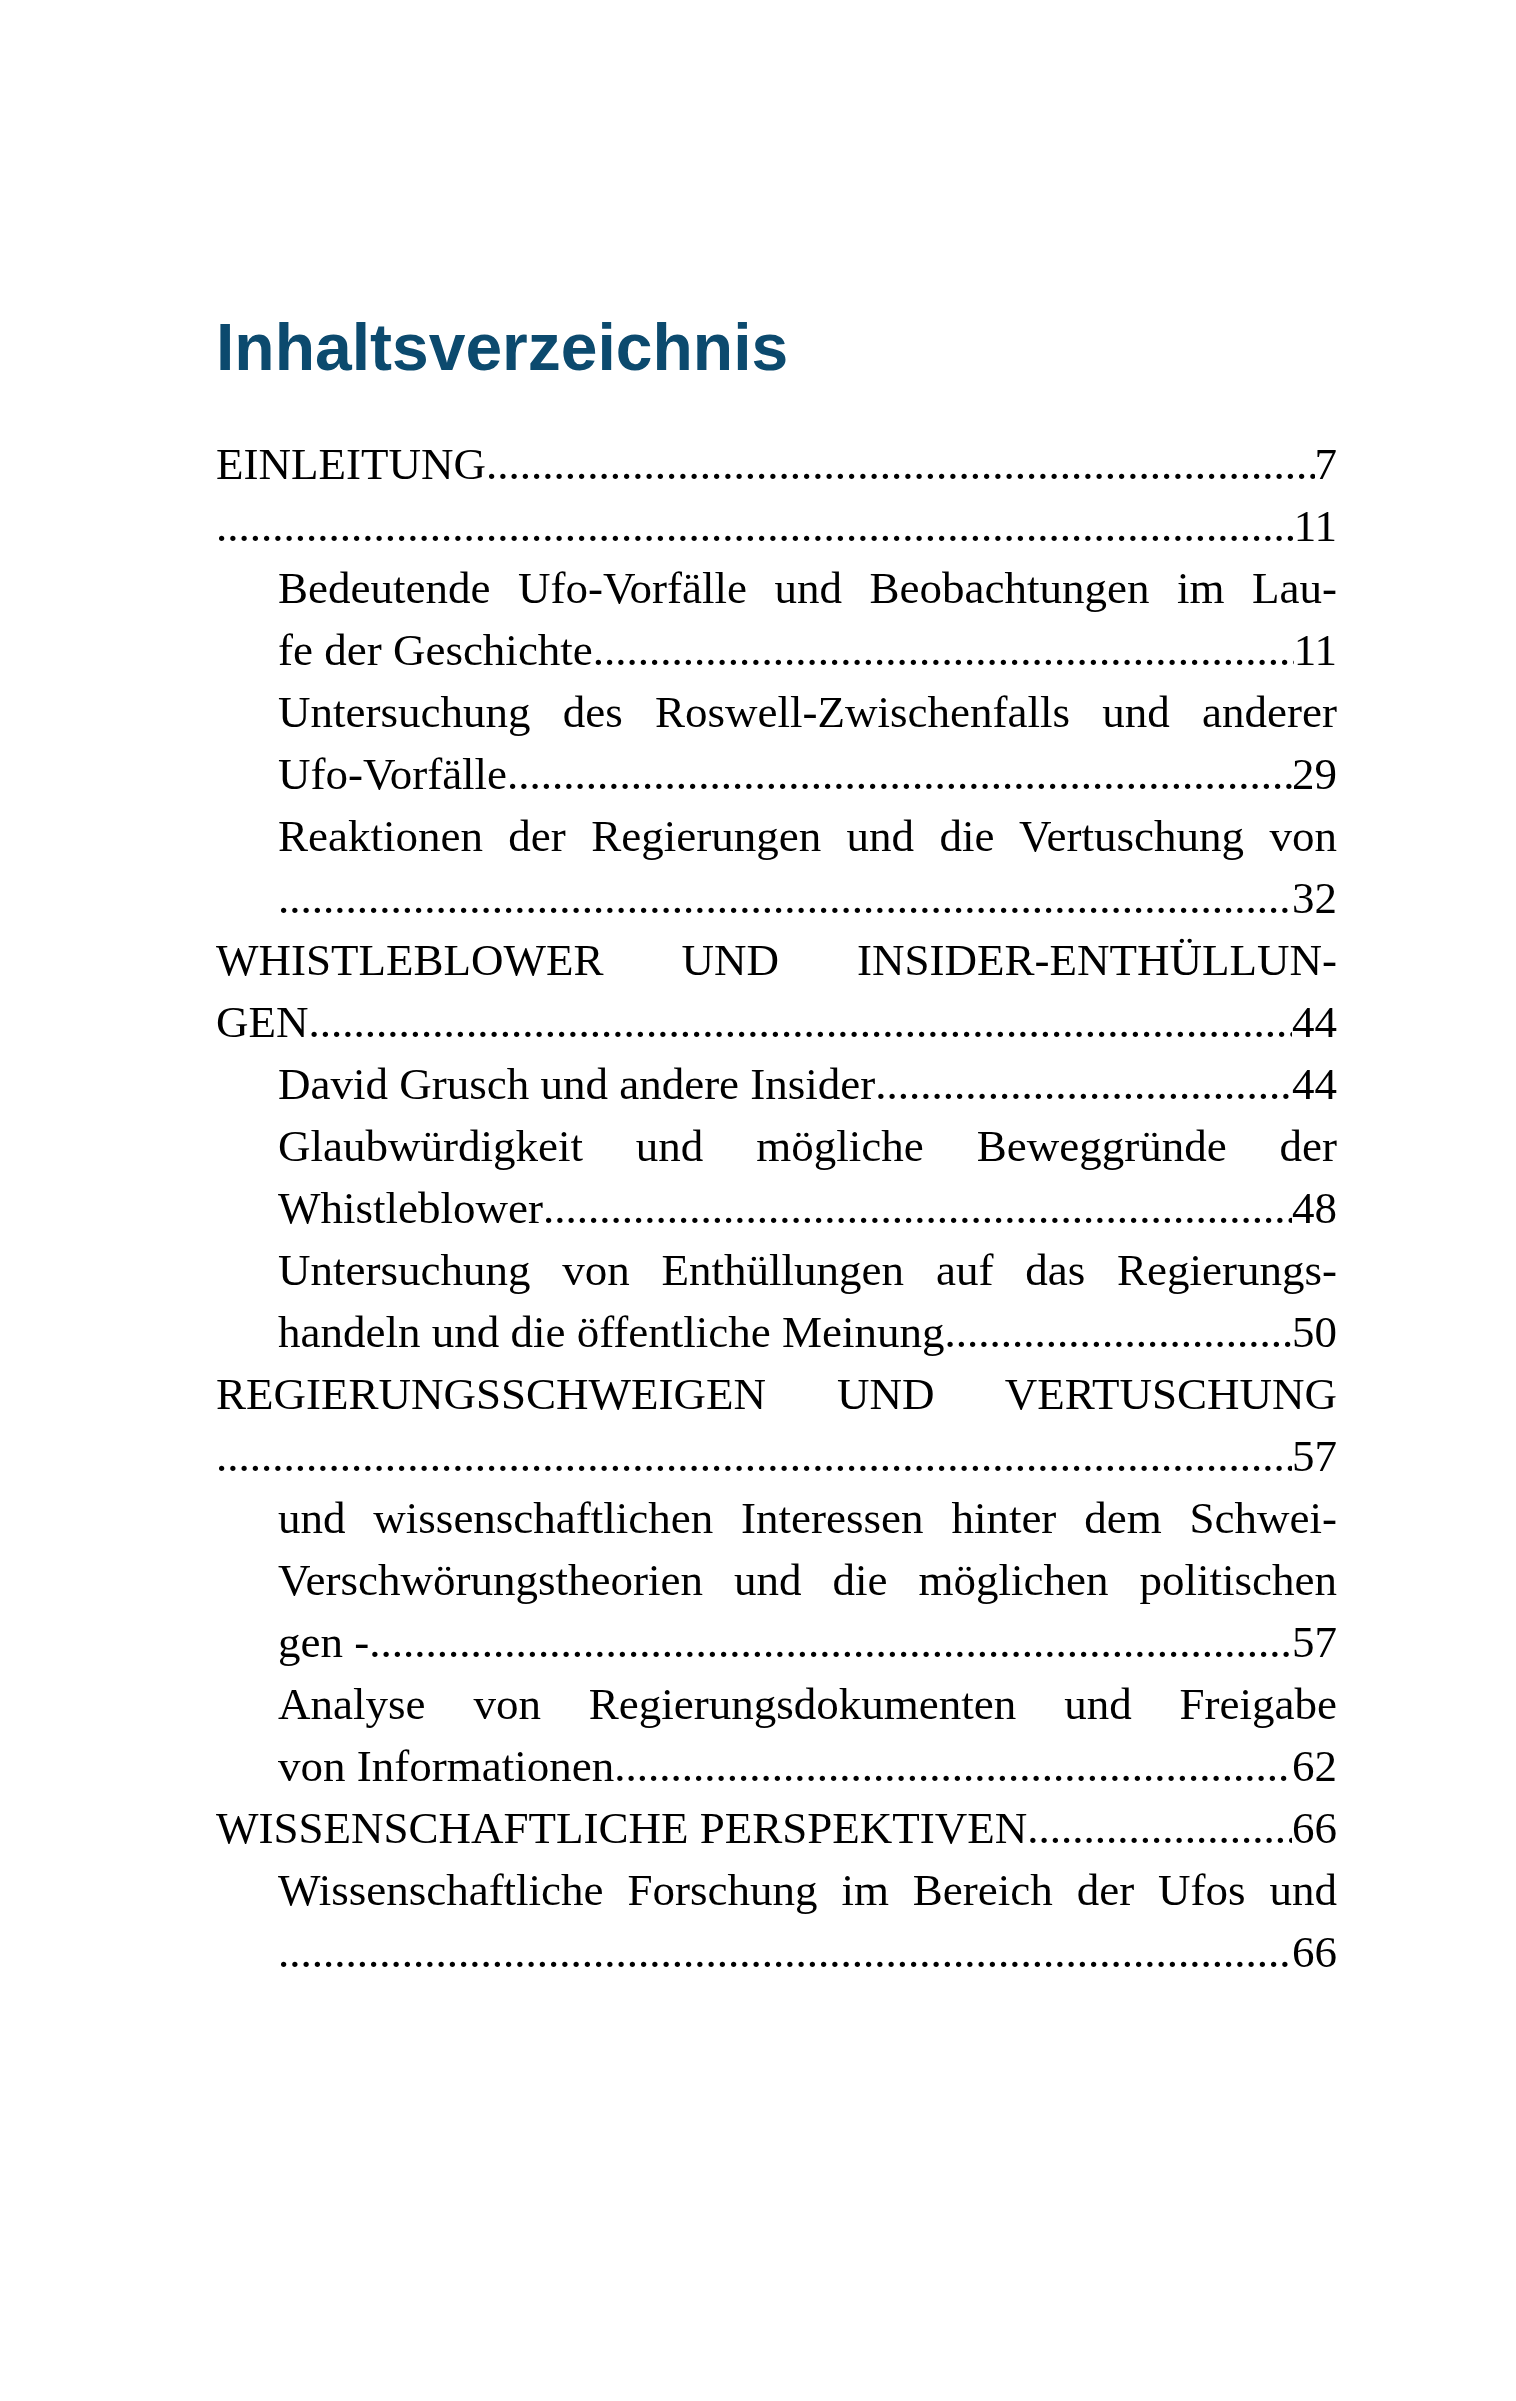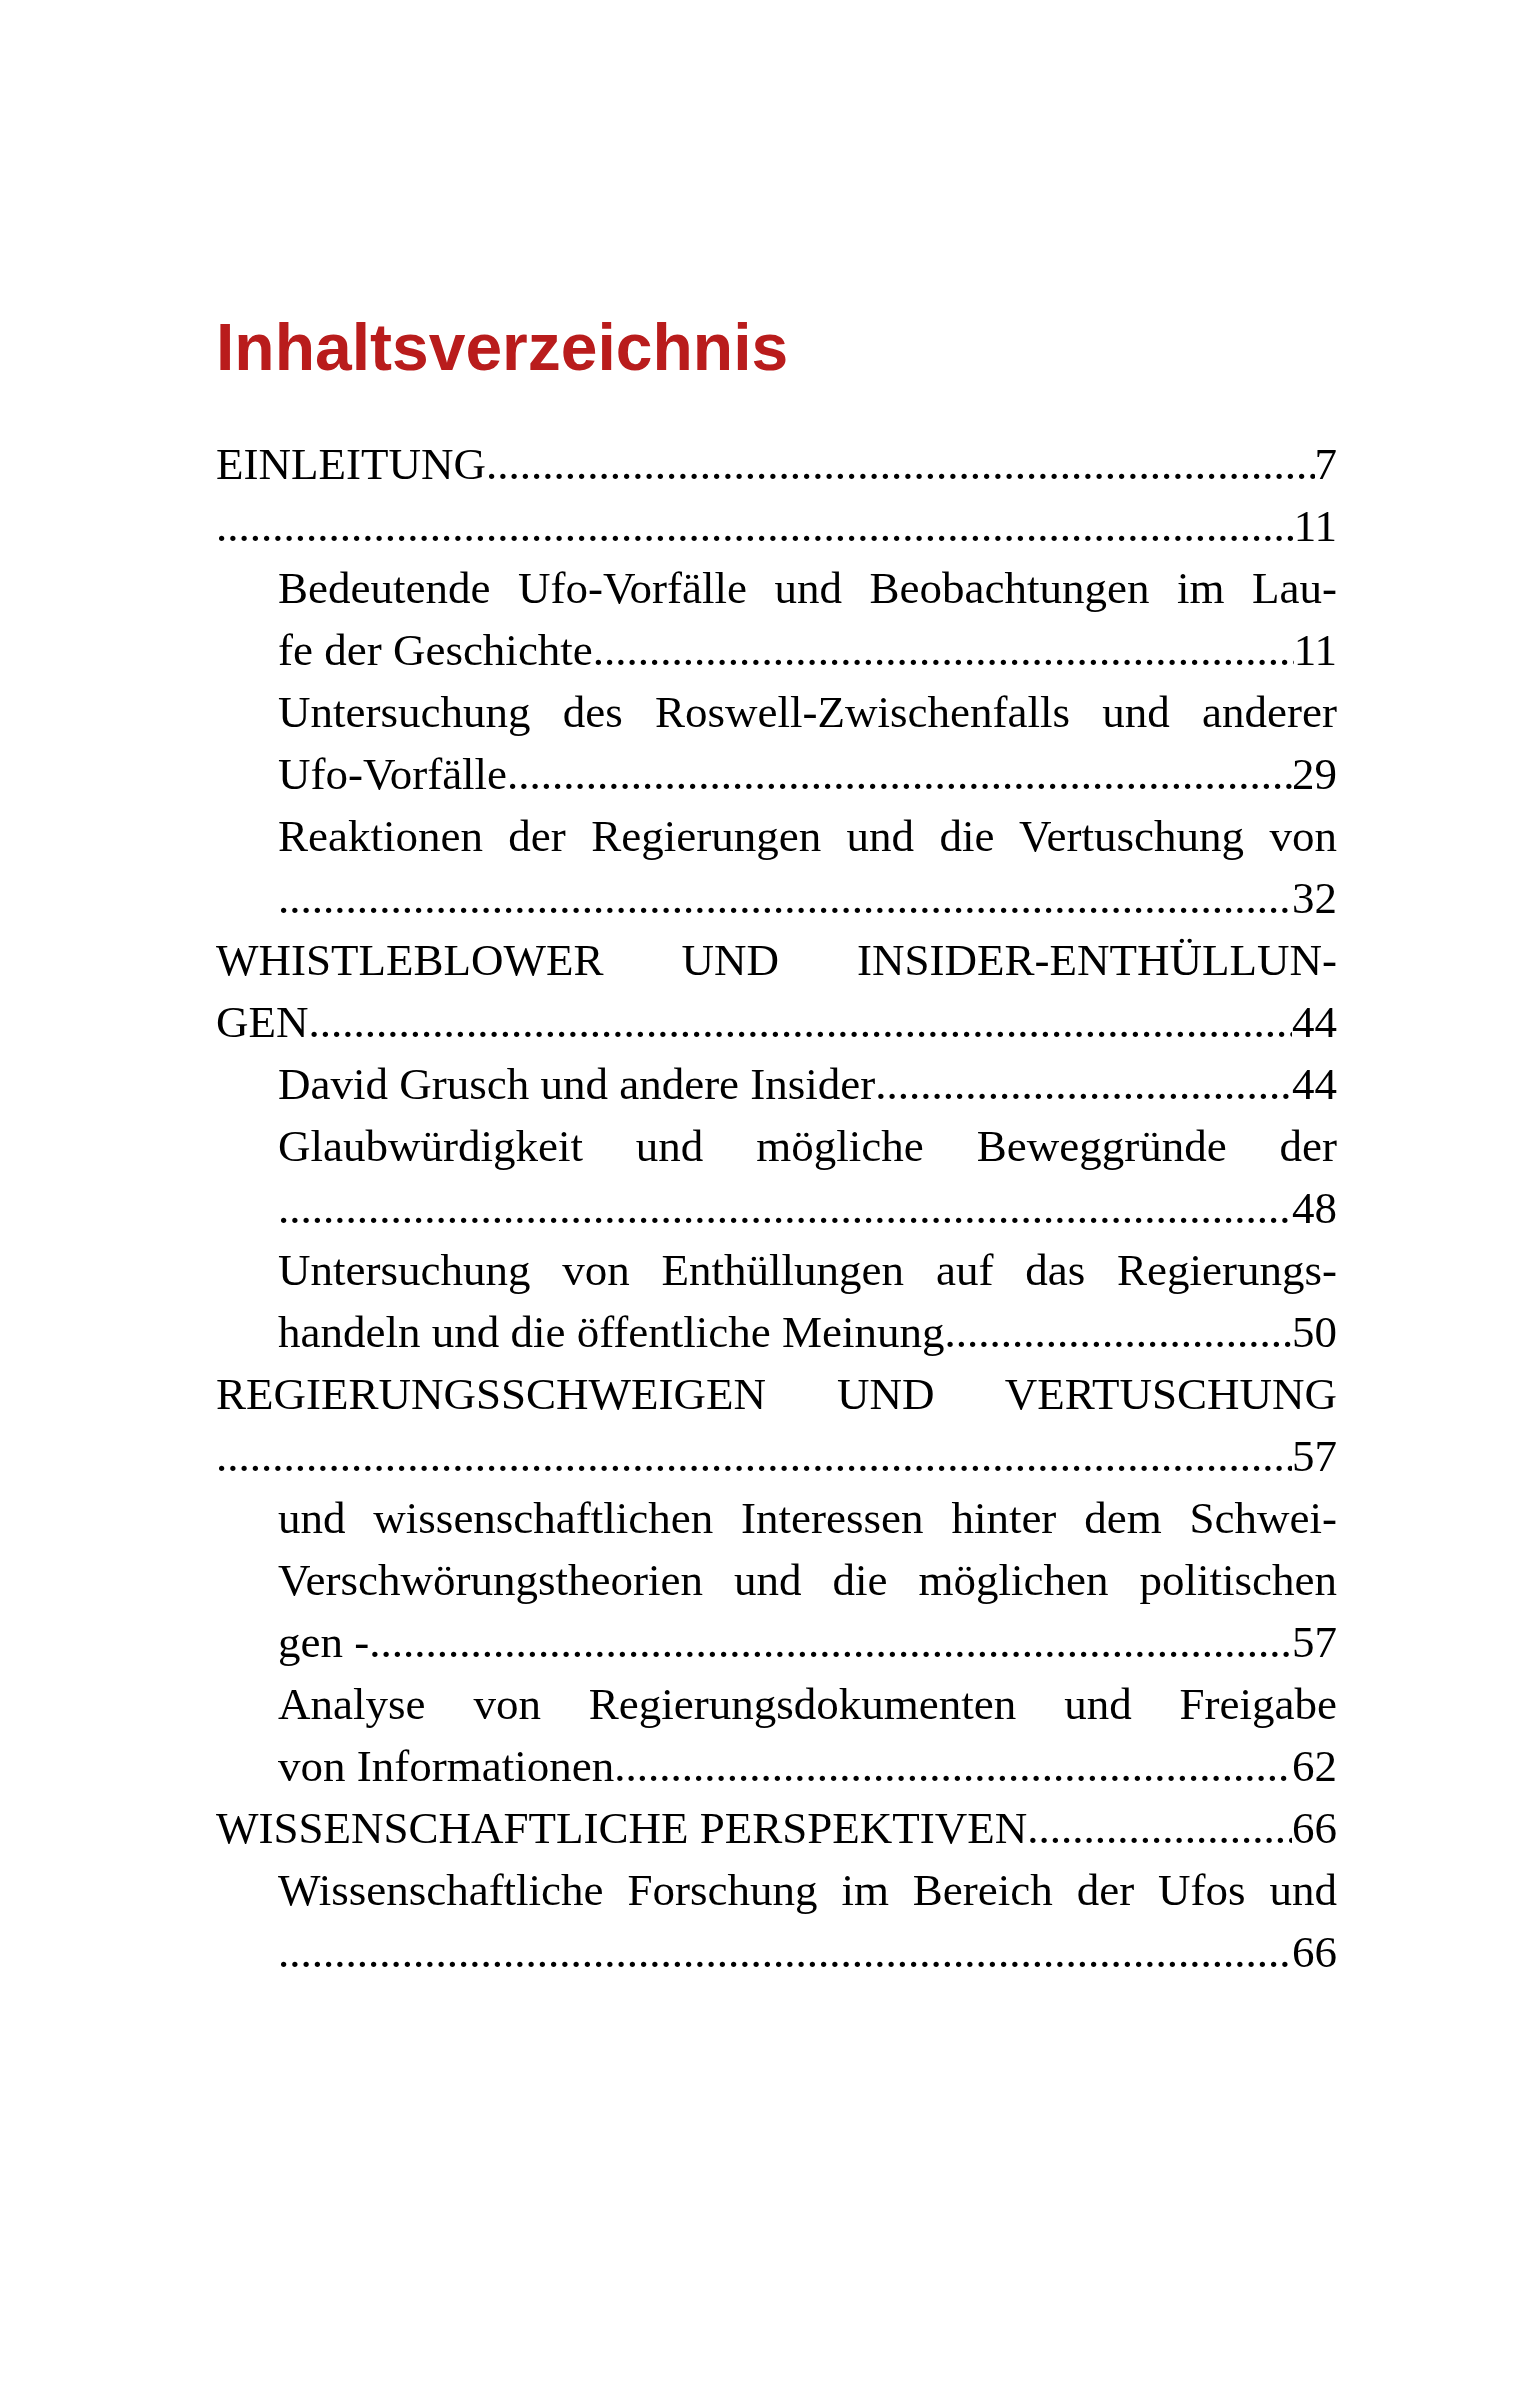--- a/index.html
+++ b/index.html
@@ -17,21 +17,21 @@
     overflow: hidden;
     padding: 308px 180px 0 216px;
   }
   .title {
     margin: 0 0 46px 0;
     font-family: "Liberation Sans", sans-serif;
     font-weight: 700;
     font-size: 66px;
     line-height: 1.2;
     letter-spacing: 0;
-    color: #b91c1c;
+    color: #0c4a6e;
   }
   .toc {
     font-family: "Liberation Serif", serif;
     font-size: 45px;
     line-height: 62px;
     color: #000000;
     margin-top: 12px;
   }
   .entry.level-2 {
     padding-left: 62px;
@@ -112,20 +112,21 @@
       <div class="entry level-2">
         <div class="line fill">
           <span class="line-text">David Grusch und andere Insider</span>
           <span class="leader">................................................................................................................................................................................................................................................................................................................................</span>
           <span class="page-num">44</span>
         </div>
       </div>
       <div class="entry level-2">
         <div class="line justify">Glaubwürdigkeit und mögliche Beweggründe der</div>
         <div class="line fill">
+          <span class="line-text">Whistleblower</span>
           <span class="leader">................................................................................................................................................................................................................................................................................................................................</span>
           <span class="page-num">48</span>
         </div>
       </div>
       <div class="entry level-2">
         <div class="line justify">Untersuchung von Enthüllungen auf das Regierungs-</div>
         <div class="line fill">
           <span class="line-text">handeln und die öffentliche Meinung</span>
           <span class="leader">................................................................................................................................................................................................................................................................................................................................</span>
           <span class="page-num">50</span>

